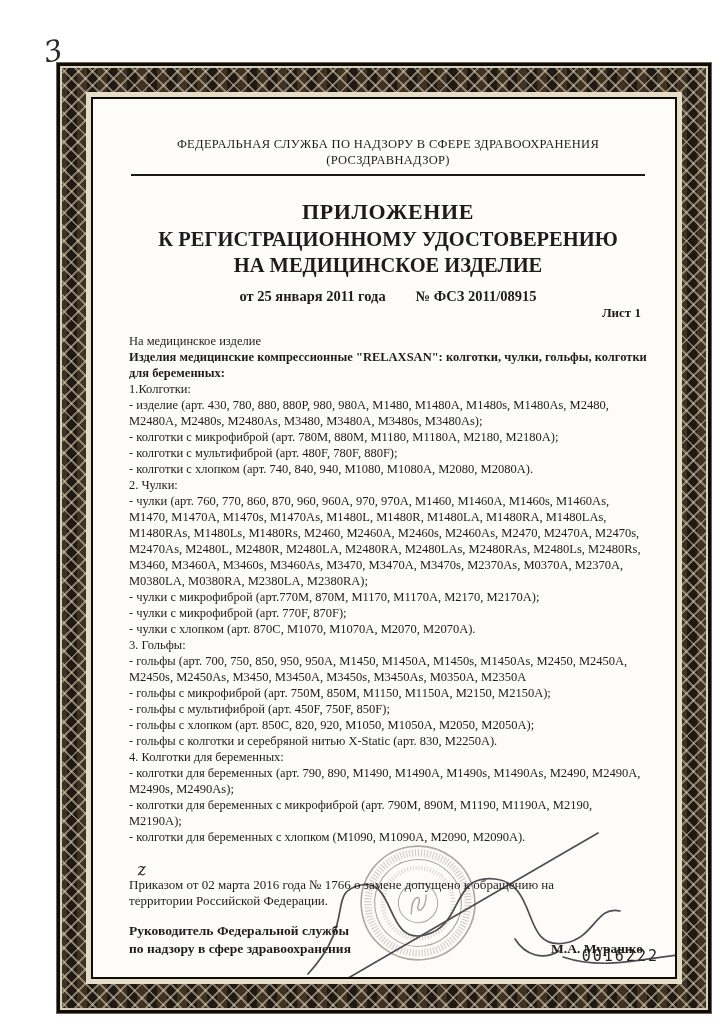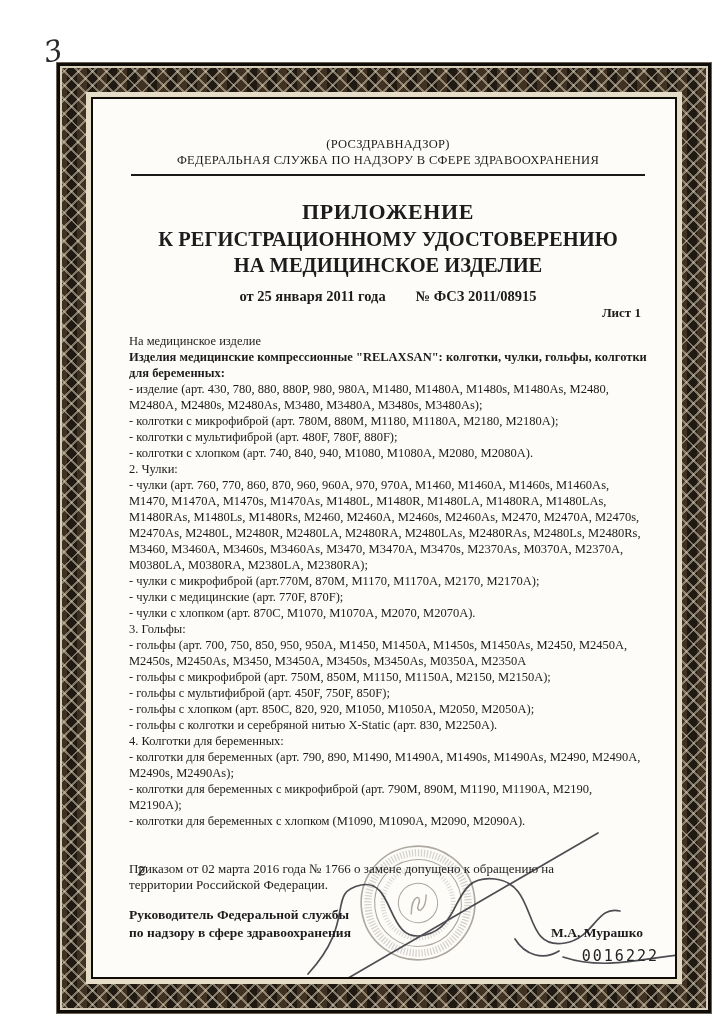--- a/index.html
+++ b/index.html
@@ -70,49 +70,50 @@
 </style>
 </head>
 <body>
 
 <div class="page-mark">3</div>
 
 <div class="frame">
   <div class="paper">
 
     <div class="agency">
+      <div>ФЕДЕРАЛЬНАЯ СЛУЖБА ПО НАДЗОРУ В СФЕРЕ ЗДРАВООХРАНЕНИЯ</div>
       <div>(РОСЗДРАВНАДЗОР)</div>
-      <div>ФЕДЕРАЛЬНАЯ СЛУЖБА ПО НАДЗОРУ В СФЕРЕ ЗДРАВООХРАНЕНИЯ</div>
     </div>
     <div class="rule"></div>
 
     <div class="title-block">
       <div class="t1">ПРИЛОЖЕНИЕ</div>
       <div class="t2">К РЕГИСТРАЦИОННОМУ УДОСТОВЕРЕНИЮ</div>
       <div class="t2">НА МЕДИЦИНСКОЕ ИЗДЕЛИЕ</div>
     </div>
 
     <div class="date-row">
       <span>от 25 января 2011 года</span>
       <span>№  ФСЗ 2011/08915</span>
     </div>
 
     <div class="sheet">Лист 1</div>
 
     <div class="body-text">
       <div class="line">На медицинское изделие</div>
       <div class="line bold">Изделия медицинские компрессионные "RELAXSAN": колготки, чулки, гольфы, колготки для беременных:</div>
+      <div class="line">1.Колготки:</div>
       <div class="line">- изделие (арт. 430, 780, 880, 880P, 980, 980A, M1480, M1480A, M1480s, M1480As, M2480, M2480A, M2480s, M2480As, M3480, M3480A, M3480s, M3480As);</div>
       <div class="line">- колготки с микрофиброй (арт. 780M, 880M, M1180, M1180A, M2180, M2180A);</div>
       <div class="line">- колготки с мультифиброй (арт. 480F, 780F, 880F);</div>
       <div class="line">- колготки с хлопком (арт. 740, 840, 940, M1080, M1080A, M2080, M2080A).</div>
       <div class="line">2. Чулки:</div>
       <div class="line">- чулки (арт. 760, 770, 860, 870, 960, 960A, 970, 970A, M1460, M1460A, M1460s, M1460As, M1470, M1470A, M1470s, M1470As, M1480L, M1480R, M1480LA, M1480RA, M1480LAs, M1480RAs, M1480Ls, M1480Rs, M2460, M2460A, M2460s, M2460As, M2470, M2470A, M2470s, M2470As, M2480L, M2480R, M2480LA, M2480RA, M2480LAs, M2480RAs, M2480Ls, M2480Rs, M3460, M3460A, M3460s, M3460As, M3470, M3470A, M3470s, M2370As, M0370A, M2370A, M0380LA, M0380RA, M2380LA, M2380RA);</div>
       <div class="line">- чулки с микрофиброй (арт.770M, 870M, M1170, M1170A, M2170, M2170A);</div>
-      <div class="line">- чулки с медицинские (арт. 770F, 870F);</div>
+      <div class="line">- чулки с микрофиброй (арт. 770F, 870F);</div>
       <div class="line">- чулки с хлопком (арт. 870C, M1070, M1070A, M2070, M2070A).</div>
       <div class="line">3. Гольфы:</div>
       <div class="line">- гольфы (арт. 700, 750, 850, 950, 950A, M1450, M1450A, M1450s, M1450As, M2450, M2450A, M2450s, M2450As, M3450, M3450A, M3450s, M3450As, M0350A, M2350A</div>
       <div class="line">- гольфы с микрофиброй (арт. 750M, 850M, M1150, M1150A, M2150, M2150A);</div>
       <div class="line">- гольфы с мультифиброй (арт. 450F, 750F, 850F);</div>
       <div class="line">- гольфы с хлопком (арт. 850C, 820, 920, M1050, M1050A, M2050, M2050A);</div>
       <div class="line">- гольфы с колготки и серебряной нитью X-Static (арт. 830, M2250A).</div>
       <div class="line">4. Колготки для беременных:</div>
       <div class="line">- колготки для беременных (арт. 790, 890, M1490, M1490A, M1490s, M1490As, M2490, M2490A, M2490s, M2490As);</div>
       <div class="line">- колготки для беременных с микрофиброй (арт. 790M, 890M, M1190, M1190A, M2190, M2190A);</div>

